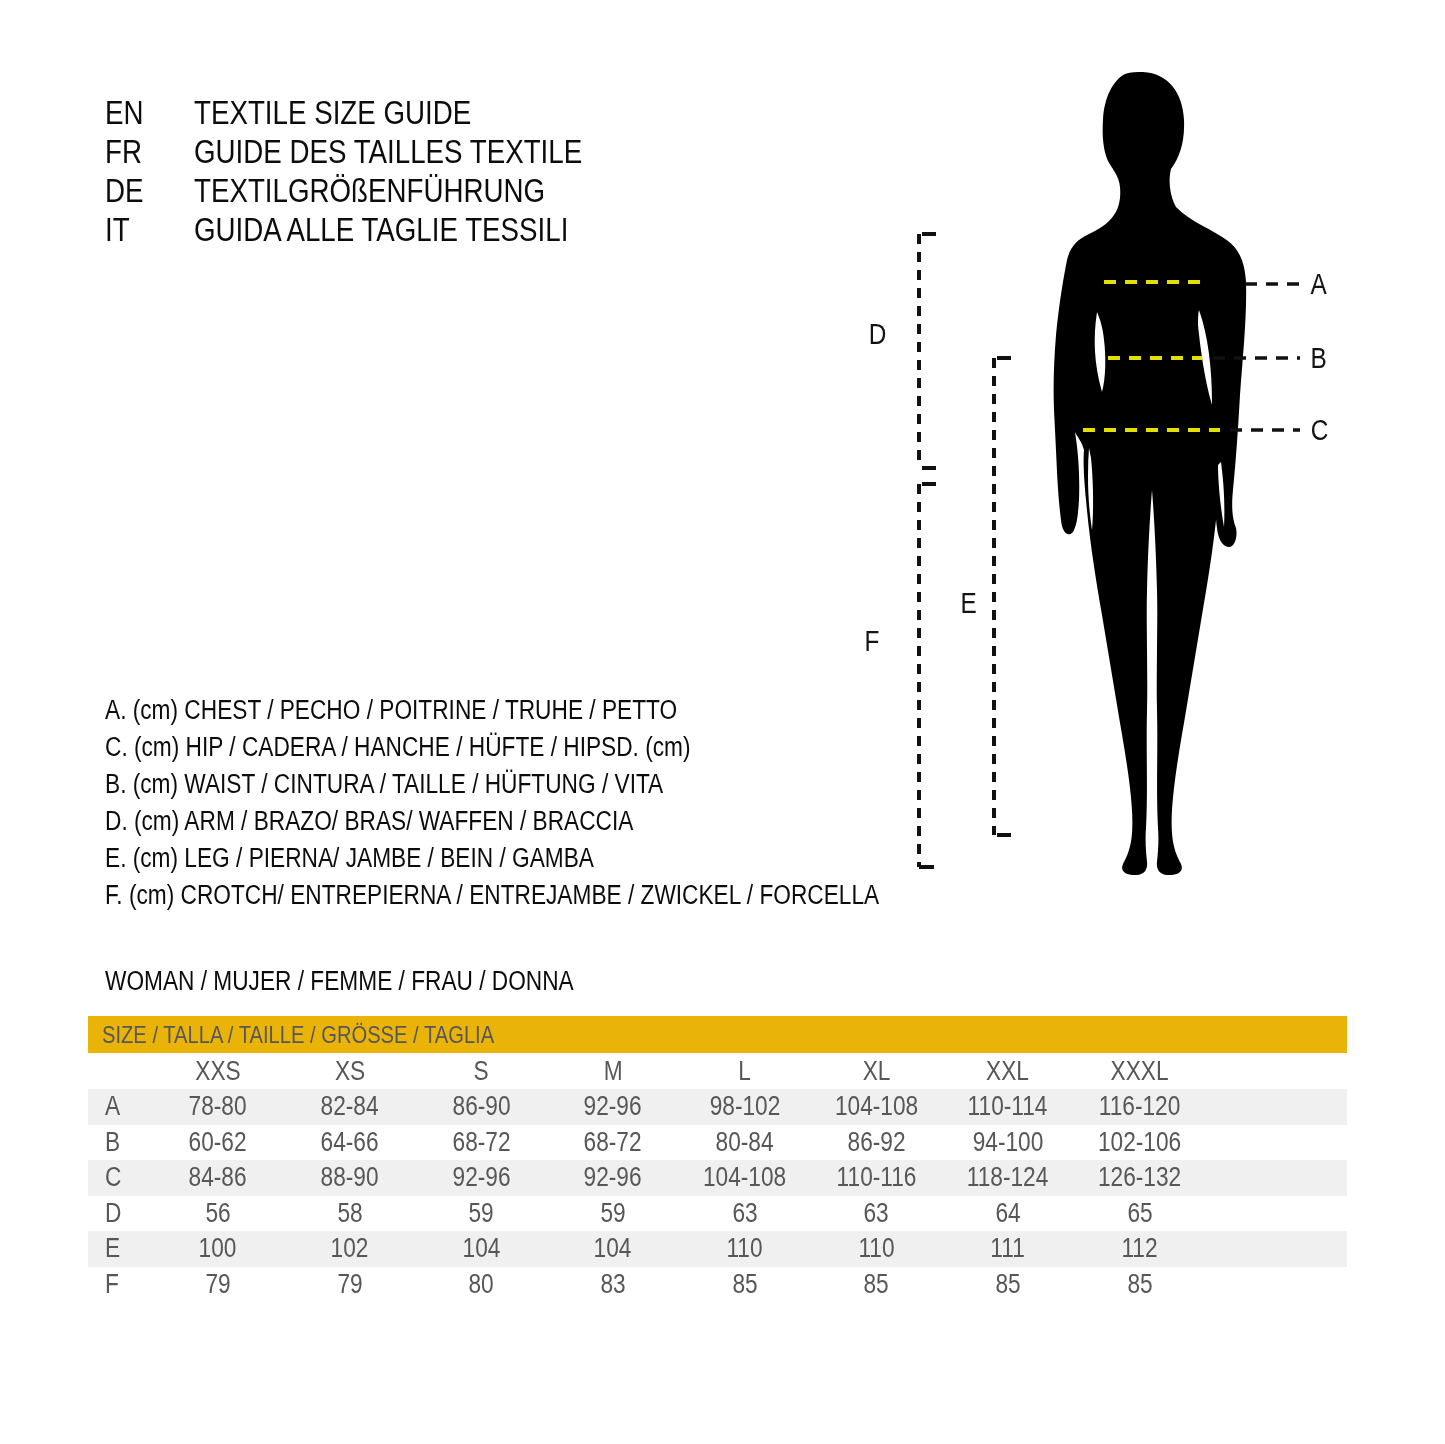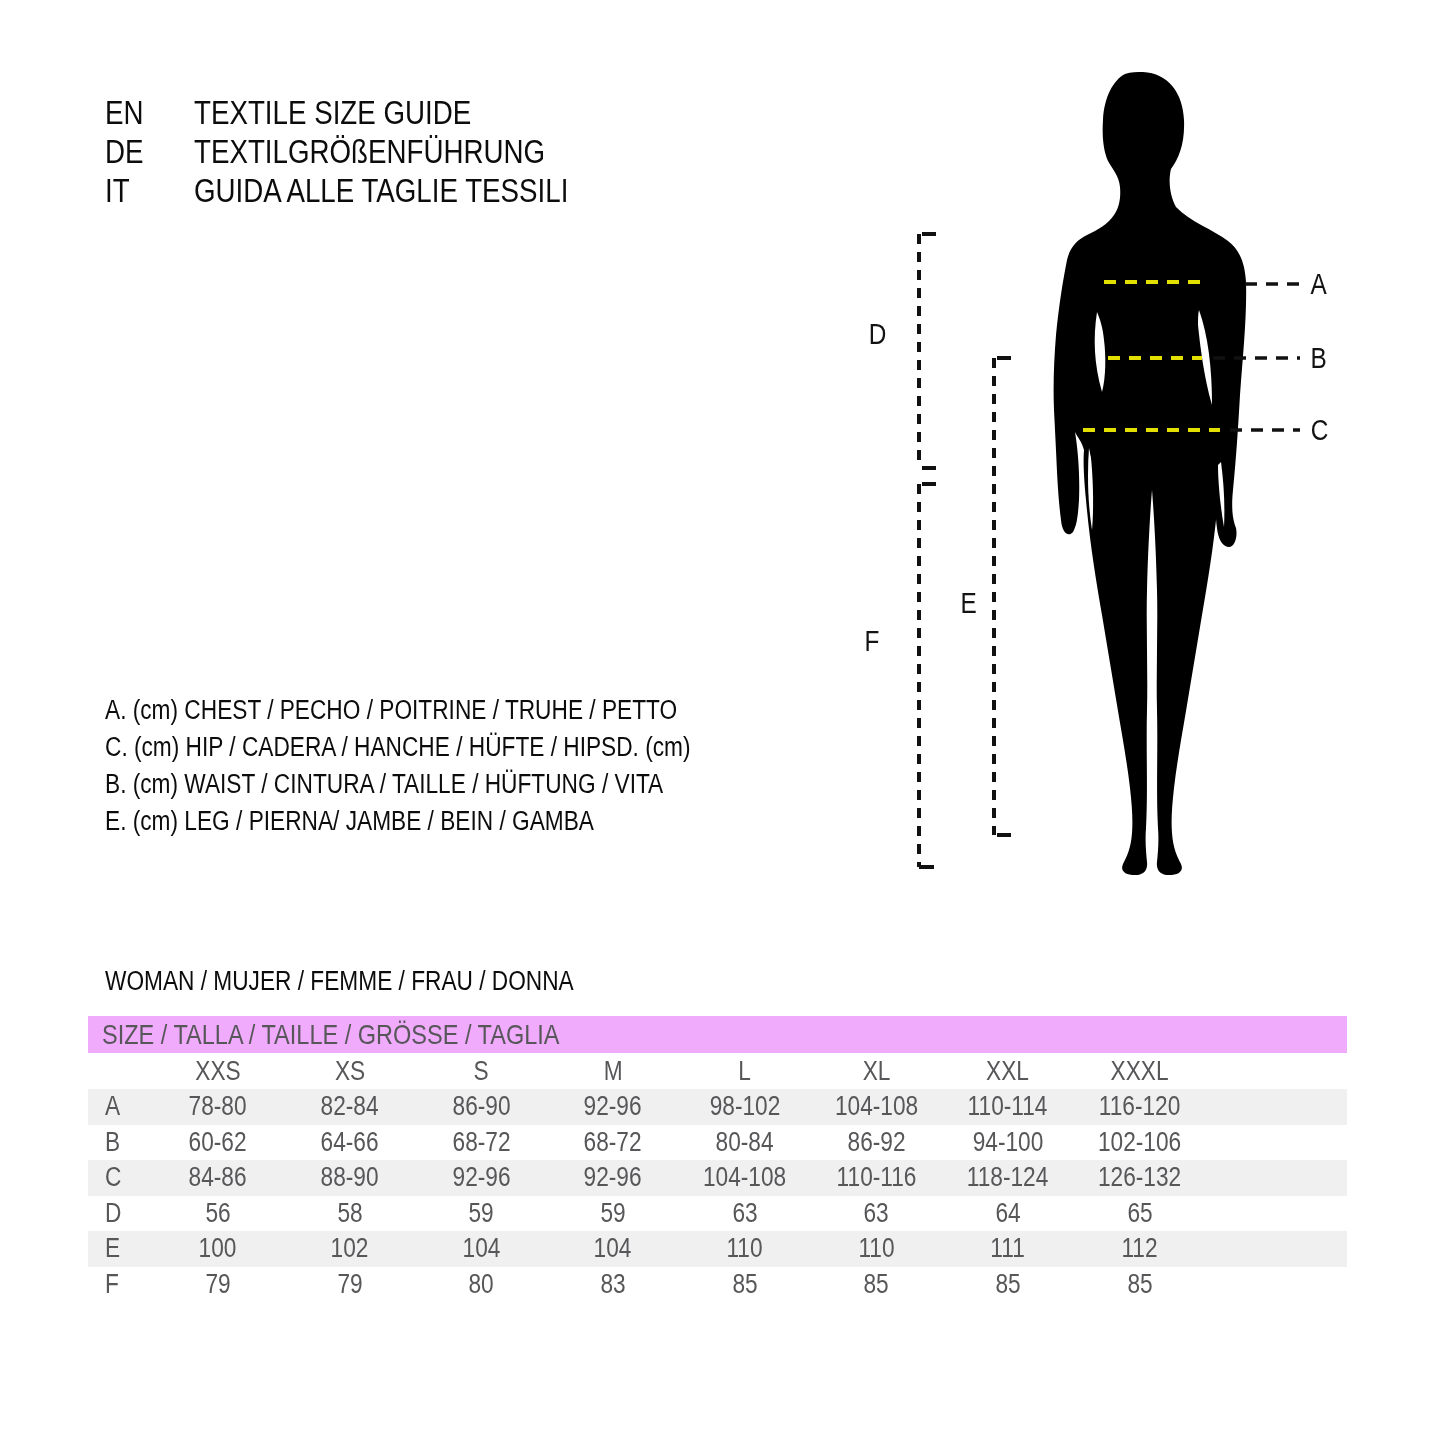--- a/index.html
+++ b/index.html
@@ -22,37 +22,41 @@
 
   
   .woman-heading{position:absolute;left:105px;top:963px;height:37px;line-height:37px;font-size:27px;font-weight:500;}
 
   
   .figure-svg{position:absolute;left:850px;top:58px;width:500px;height:825px;}
   .fig-label{position:absolute;width:28px;text-align:center;font-size:29px;line-height:32px;color:#131313;font-weight:500;}
 
   
   .size-table{position:absolute;left:88px;top:1016px;width:1259px;}
-  .thead-bar{height:37px;background:#f0abfc;color:#57575a;font-size:28px;line-height:37px;padding-left:14px;box-sizing:border-box;}
+  .thead-bar{height:37px;background:#eab308;color:#57575a;font-size:24px;line-height:37px;padding-left:14px;box-sizing:border-box;}
   .trow{display:flex;height:35.5px;align-items:center;color:#57575a;font-size:27px;}
   .trow.sizes{height:36px;}
   .trow.striped{background:#f0f0f0;}
   .cell-label{width:64px;box-sizing:border-box;padding-left:17px;text-align:left;}
   .cell{width:131.7px;text-align:center;}
   .cell-fill{flex:1;}
 </style>
 </head>
 <body>
 
 <div class="canvas">
 
   <div class="titles">
     <div class="title-row">
       <span class="lang"><span class="cond-l">EN</span></span>
       <span class="ttl cond-l">TEXTILE SIZE GUIDE</span>
+    </div>
+    <div class="title-row">
+      <span class="lang"><span class="cond-l">FR</span></span>
+      <span class="ttl cond-l">GUIDE DES TAILLES TEXTILE</span>
     </div>
     <div class="title-row">
       <span class="lang"><span class="cond-l">DE</span></span>
       <span class="ttl cond-l">TEXTILGRÖßENFÜHRUNG</span>
     </div>
     <div class="title-row">
       <span class="lang"><span class="cond-l">IT</span></span>
       <span class="ttl cond-l">GUIDA ALLE TAGLIE TESSILI</span>
     </div>
   </div>
@@ -143,21 +147,23 @@
   <div class="fig-label" style="left:1305px;top:342px;"><span class="cond">B</span></div>
   <div class="fig-label" style="left:1305px;top:414px;"><span class="cond">C</span></div>
   <div class="fig-label" style="left:863px;top:318px;"><span class="cond">D</span></div>
   <div class="fig-label" style="left:955px;top:587px;"><span class="cond">E</span></div>
   <div class="fig-label" style="left:858px;top:625px;"><span class="cond">F</span></div>
 
   <div class="legend">
     <div class="legend-line"><span class="cond-l">A. (cm) CHEST / PECHO / POITRINE / TRUHE / PETTO</span></div>
     <div class="legend-line"><span class="cond-l">C. (cm) HIP / CADERA / HANCHE / HÜFTE / HIPSD. (cm)</span></div>
     <div class="legend-line"><span class="cond-l">B. (cm) WAIST / CINTURA / TAILLE / HÜFTUNG / VITA</span></div>
+    <div class="legend-line"><span class="cond-l">D. (cm) ARM / BRAZO/ BRAS/ WAFFEN / BRACCIA</span></div>
     <div class="legend-line"><span class="cond-l">E. (cm) LEG / PIERNA/ JAMBE / BEIN / GAMBA</span></div>
+    <div class="legend-line"><span class="cond-l">F. (cm) CROTCH/ ENTREPIERNA / ENTREJAMBE / ZWICKEL / FORCELLA</span></div>
   </div>
 
   <div class="woman-heading"><span class="cond-l">WOMAN / MUJER / FEMME / FRAU / DONNA</span></div>
 
   <div class="size-table">
     <div class="thead-bar"><span class="cond-l">SIZE / TALLA / TAILLE / GRÖSSE / TAGLIA</span></div>
 
     <div class="trow sizes">
       <div class="cell-label"></div>
       <div class="cell"><span class="cond">XXS</span></div>

